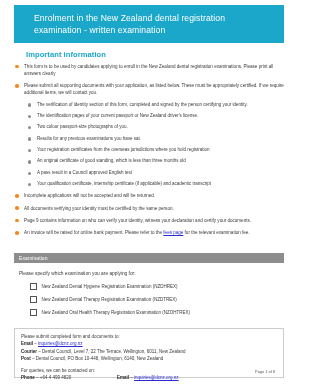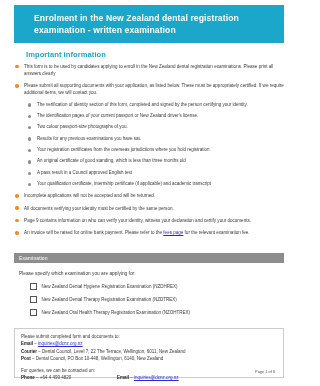--- a/index.html
+++ b/index.html
@@ -31,21 +31,21 @@
     width: 270px;
     height: 38px;
     background: #1ba7c9;
     box-sizing: border-box;
     display: flex;
     align-items: center;
   }
   .header-title {
     color: #ffffff;
     font-size: 8.6px;
-    font-weight: bold;
+    font-weight: normal;
     line-height: 1.42;
     padding-left: 20px;
     padding-right: 28px;
     letter-spacing: 0.1px;
   }
 
   
   .section-heading {
     position: absolute;
     left: 26px;

